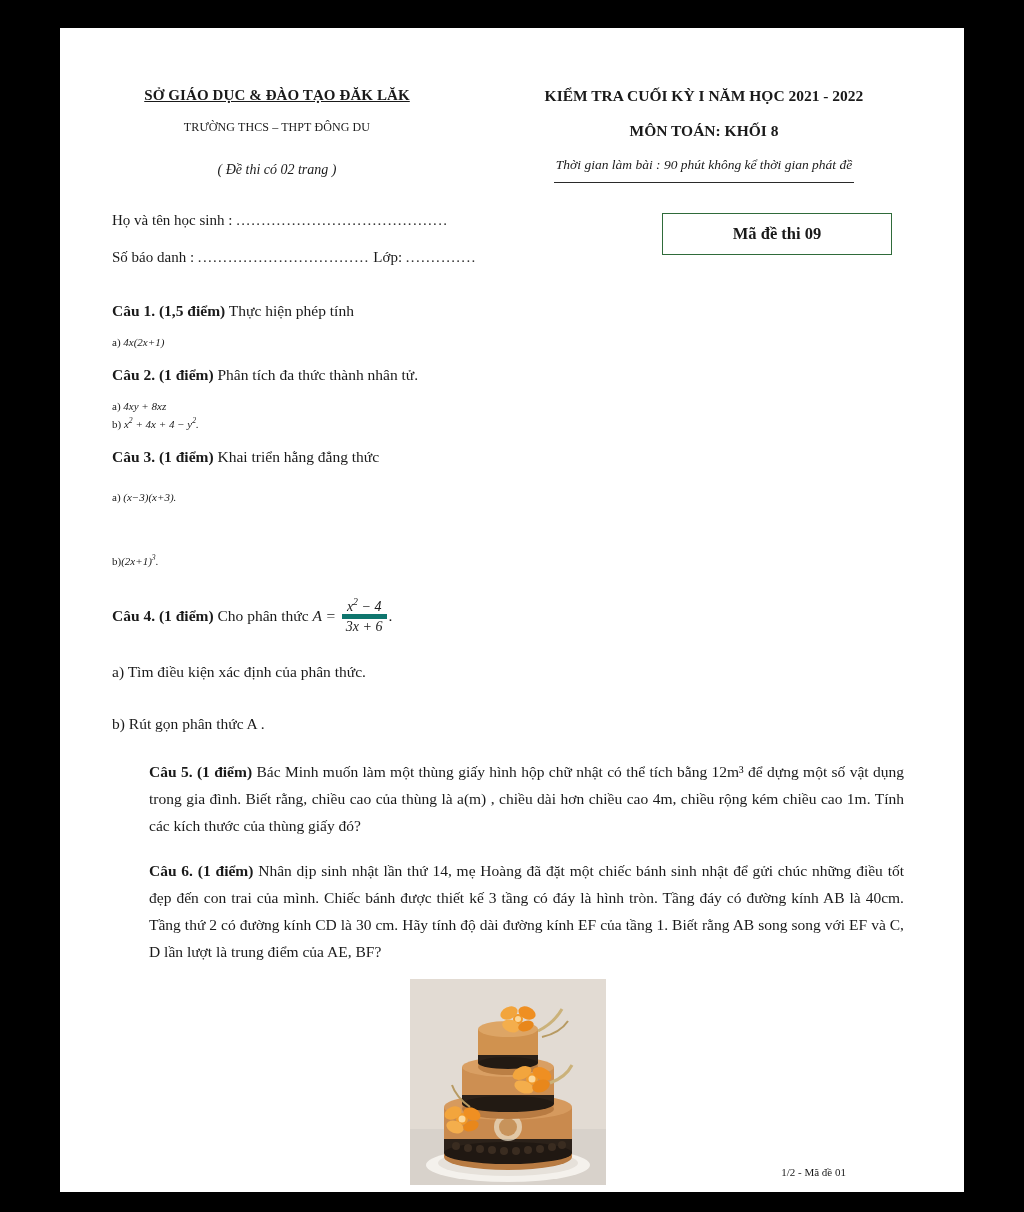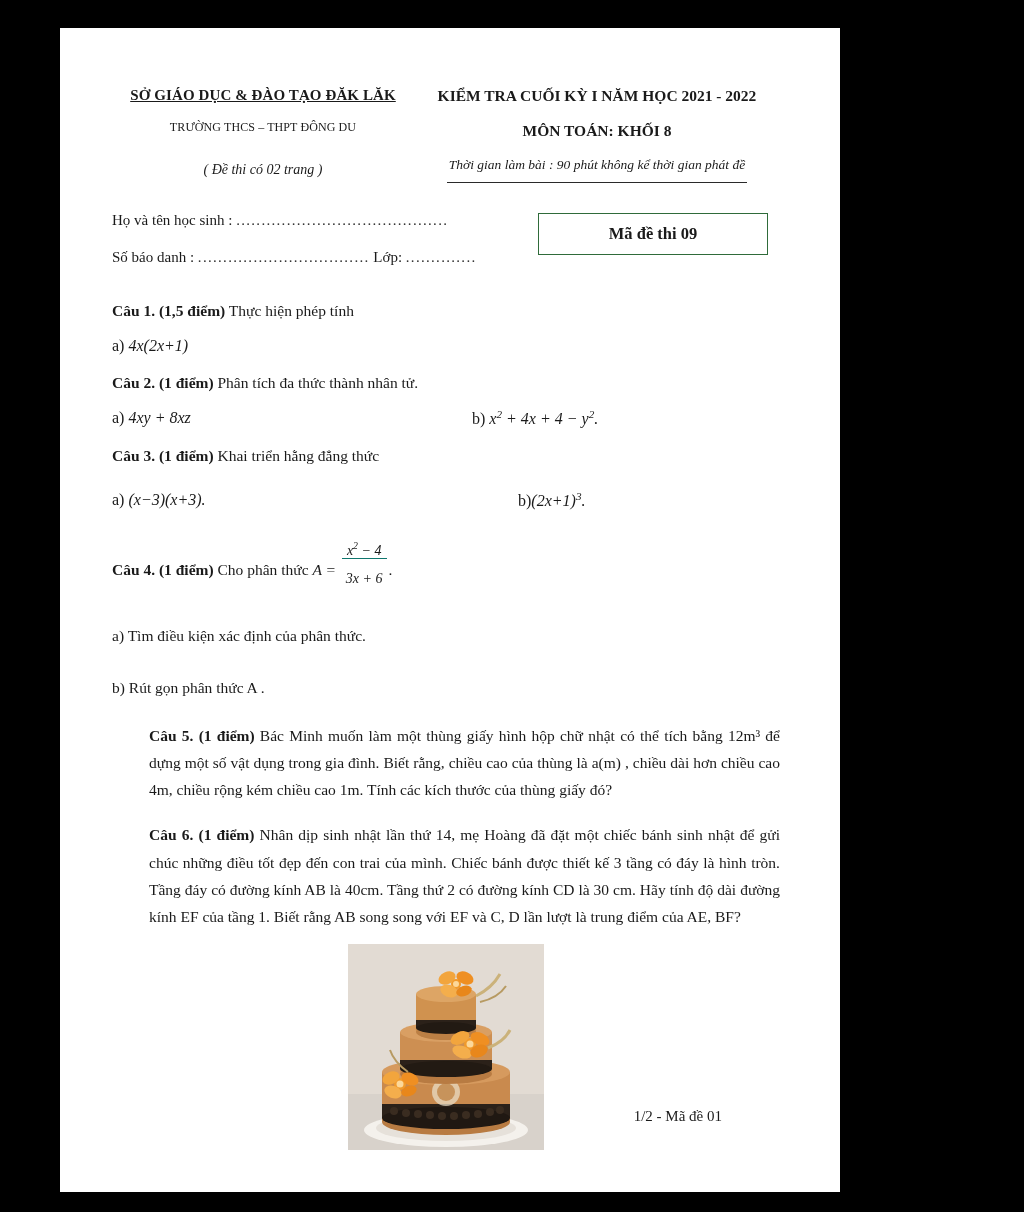--- a/index.html
+++ b/index.html
@@ -10,21 +10,21 @@
   body {
     width: 1024px;
     height: 1212px;
     font-family: "Liberation Serif", serif;
     overflow: hidden;
   }
   .page {
     position: absolute;
     left: 60px;
     top: 28px;
-    width: 780px;
+    width: 904px;
     height: 1164px;
     background: #ffffff;
     box-sizing: border-box;
     padding: 56px 60px 20px 52px;
     color: #1a1a1a;
   }
   .doc {
     position: relative;
     font-size: 15.5px;
     line-height: 1.55;
@@ -112,23 +112,23 @@
   }
 
   
   .q {
     margin-top: 12px;
     font-size: 15.5px;
   }
   .q b { font-weight: bold; }
   .two-col {
     display: flex;
-    flex-direction: row;
+    flex-direction: column;
     margin-top: 11px;
-    font-size: 16px;
+    font-size: 11px;
   }
   .two-col .c1 { width: 360px; }
   .two-col .c2 { flex: 1; }
   .para {
     margin-top: 11px;
     font-size: 15.5px;
     text-align: justify;
     line-height: 1.75;
     margin-left: 37px;
   }
@@ -144,37 +144,37 @@
     display: inline-block;
     vertical-align: middle;
     text-align: center;
     font-style: italic;
     line-height: 1.12;
     margin: 0 2px;
     position: relative;
     top: -1px;
   }
   .frac .num { display: block; padding: 0 4px; font-size: 14px; }
-  .frac .den { display: block; border-top: 1px solid #0f766e; padding: 12px 4px; font-size: 14px; }
+  .frac .den { display: block; border-top: 5px solid #0f766e; padding: 0 4px; font-size: 14px; }
 
   
   .fig {
     margin: 14px auto 0 auto;
     width: 196px;
     height: 206px;
     position: relative;
   }
   .cake-svg { display: block; }
 
   
   .footer {
     position: absolute;
     right: 58px;
-    bottom: 22px;
-    font-size: 15px;
+    bottom: 4px;
+    font-size: 11px;
     text-align: right;
   }
 </style>
 </head>
 <body>
 
 <div class="page">
   <div class="doc">
 
     <div class="hdr">

